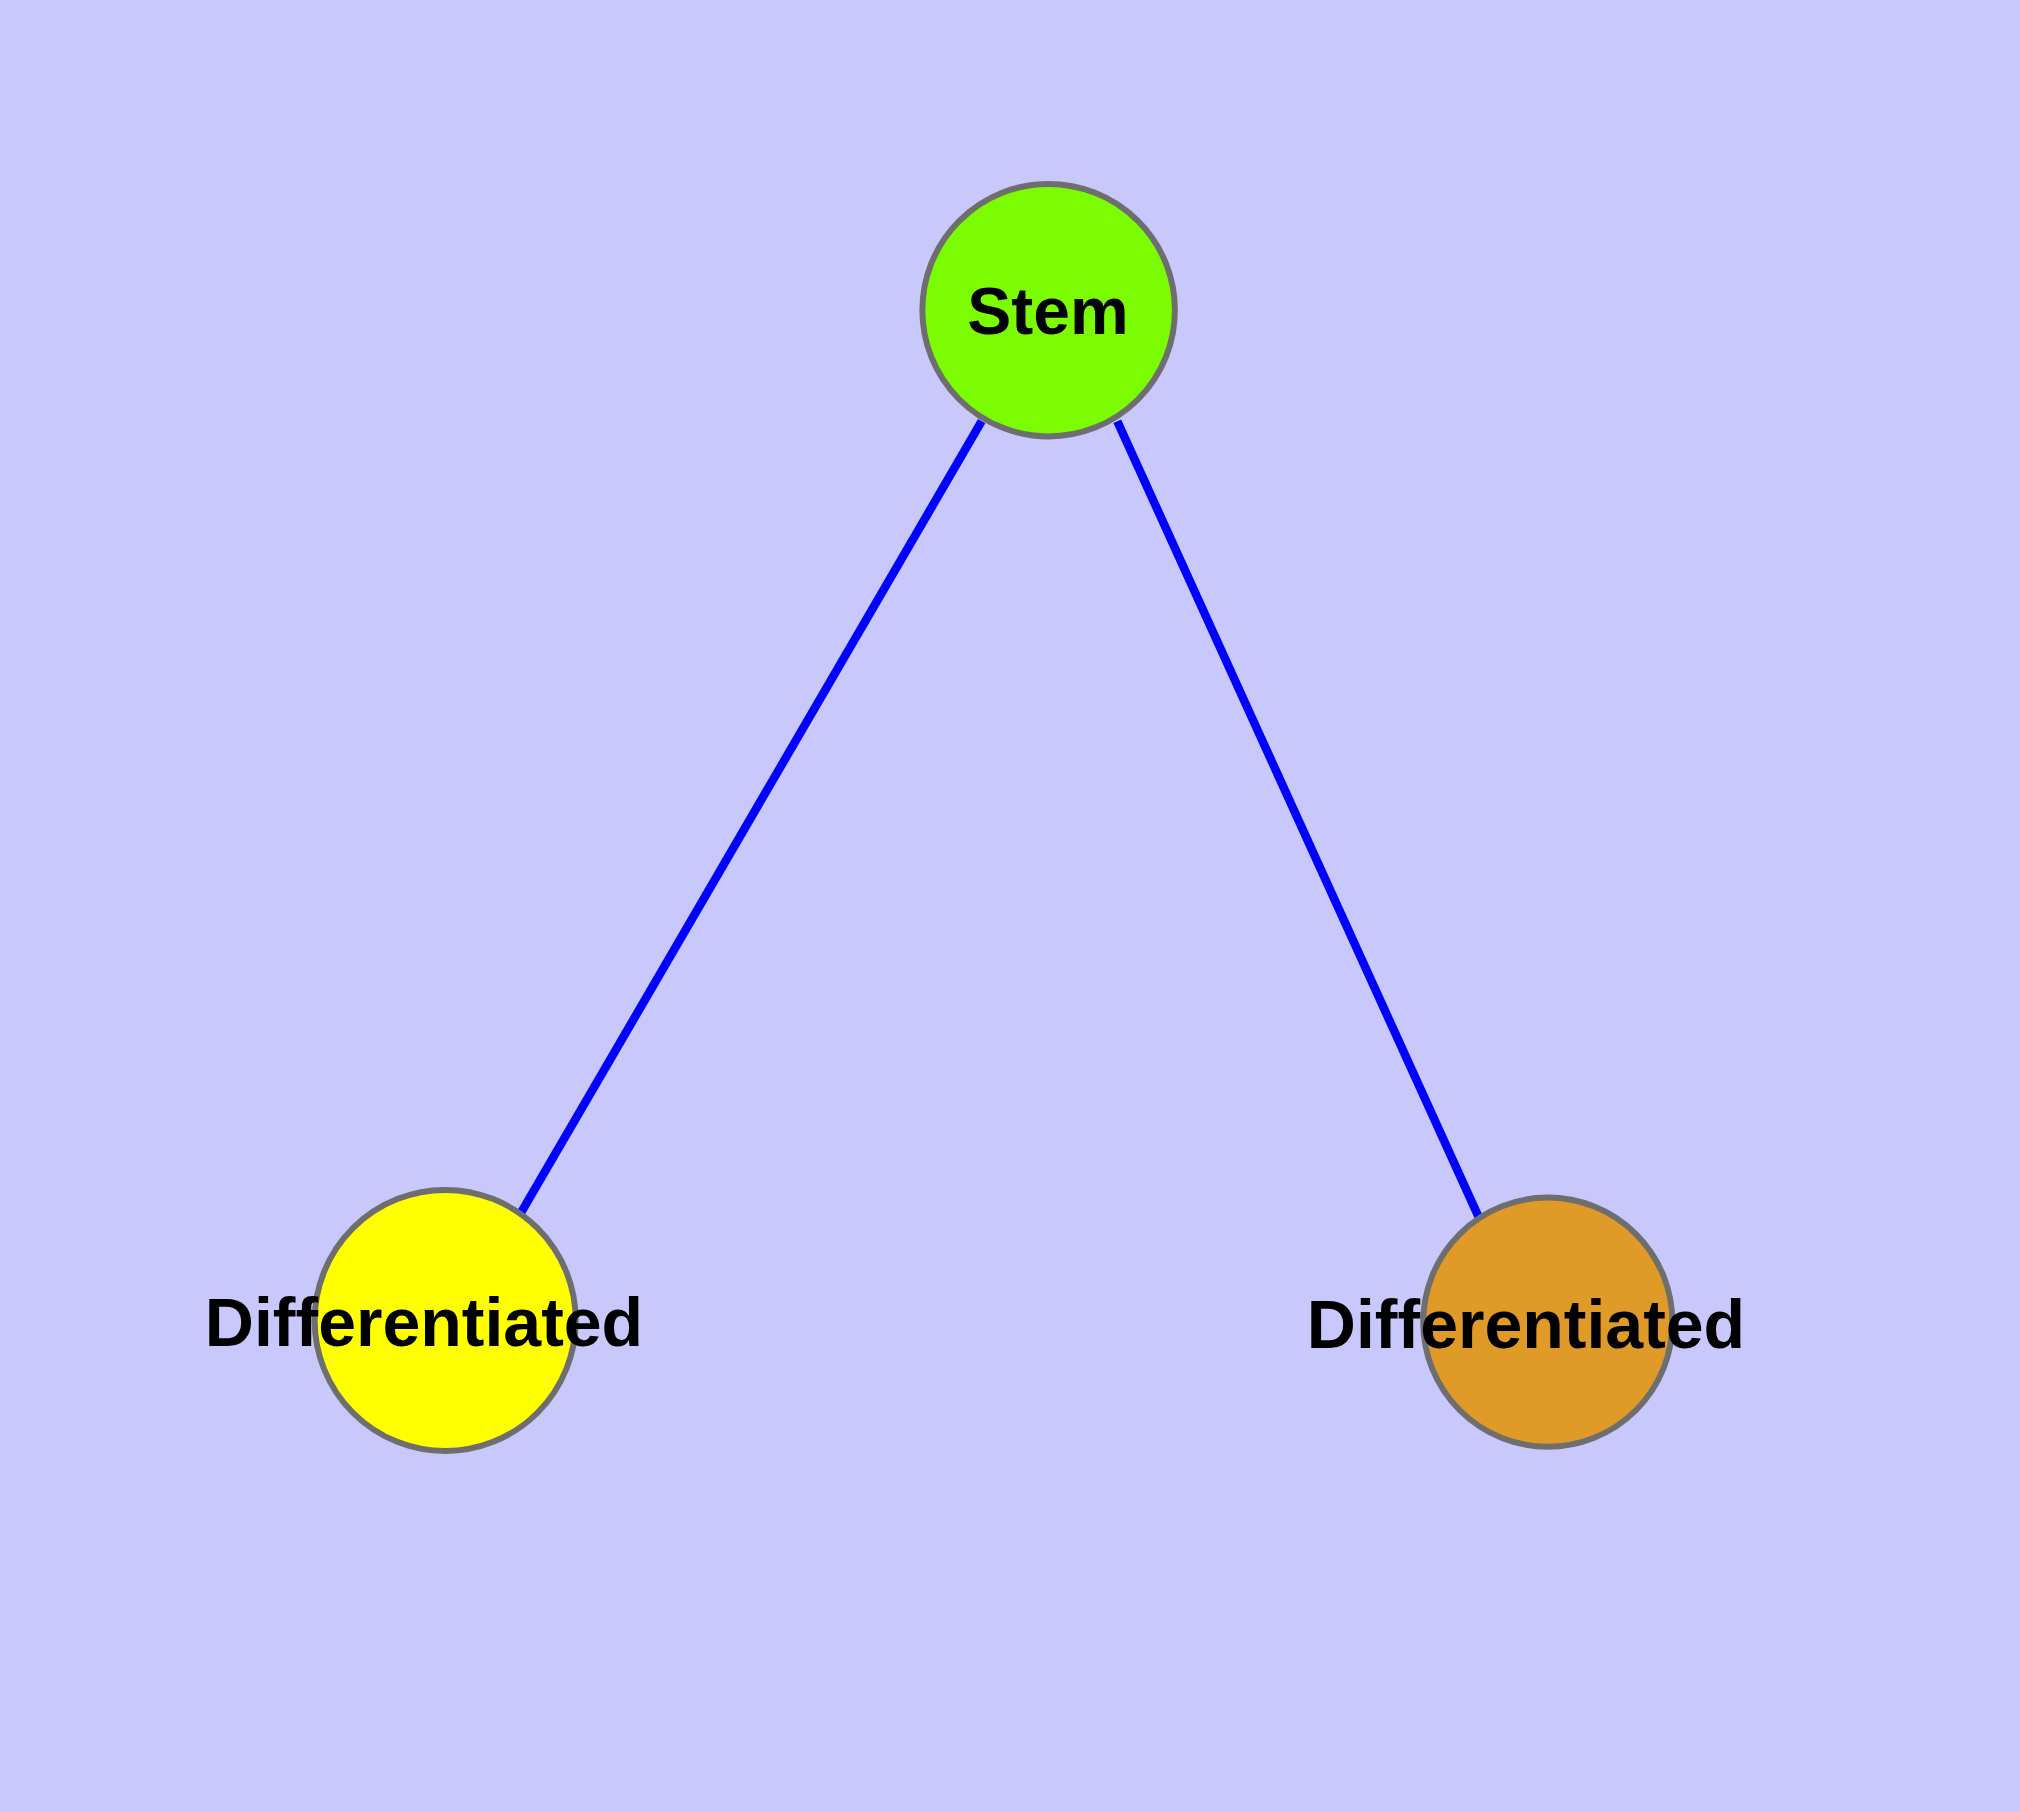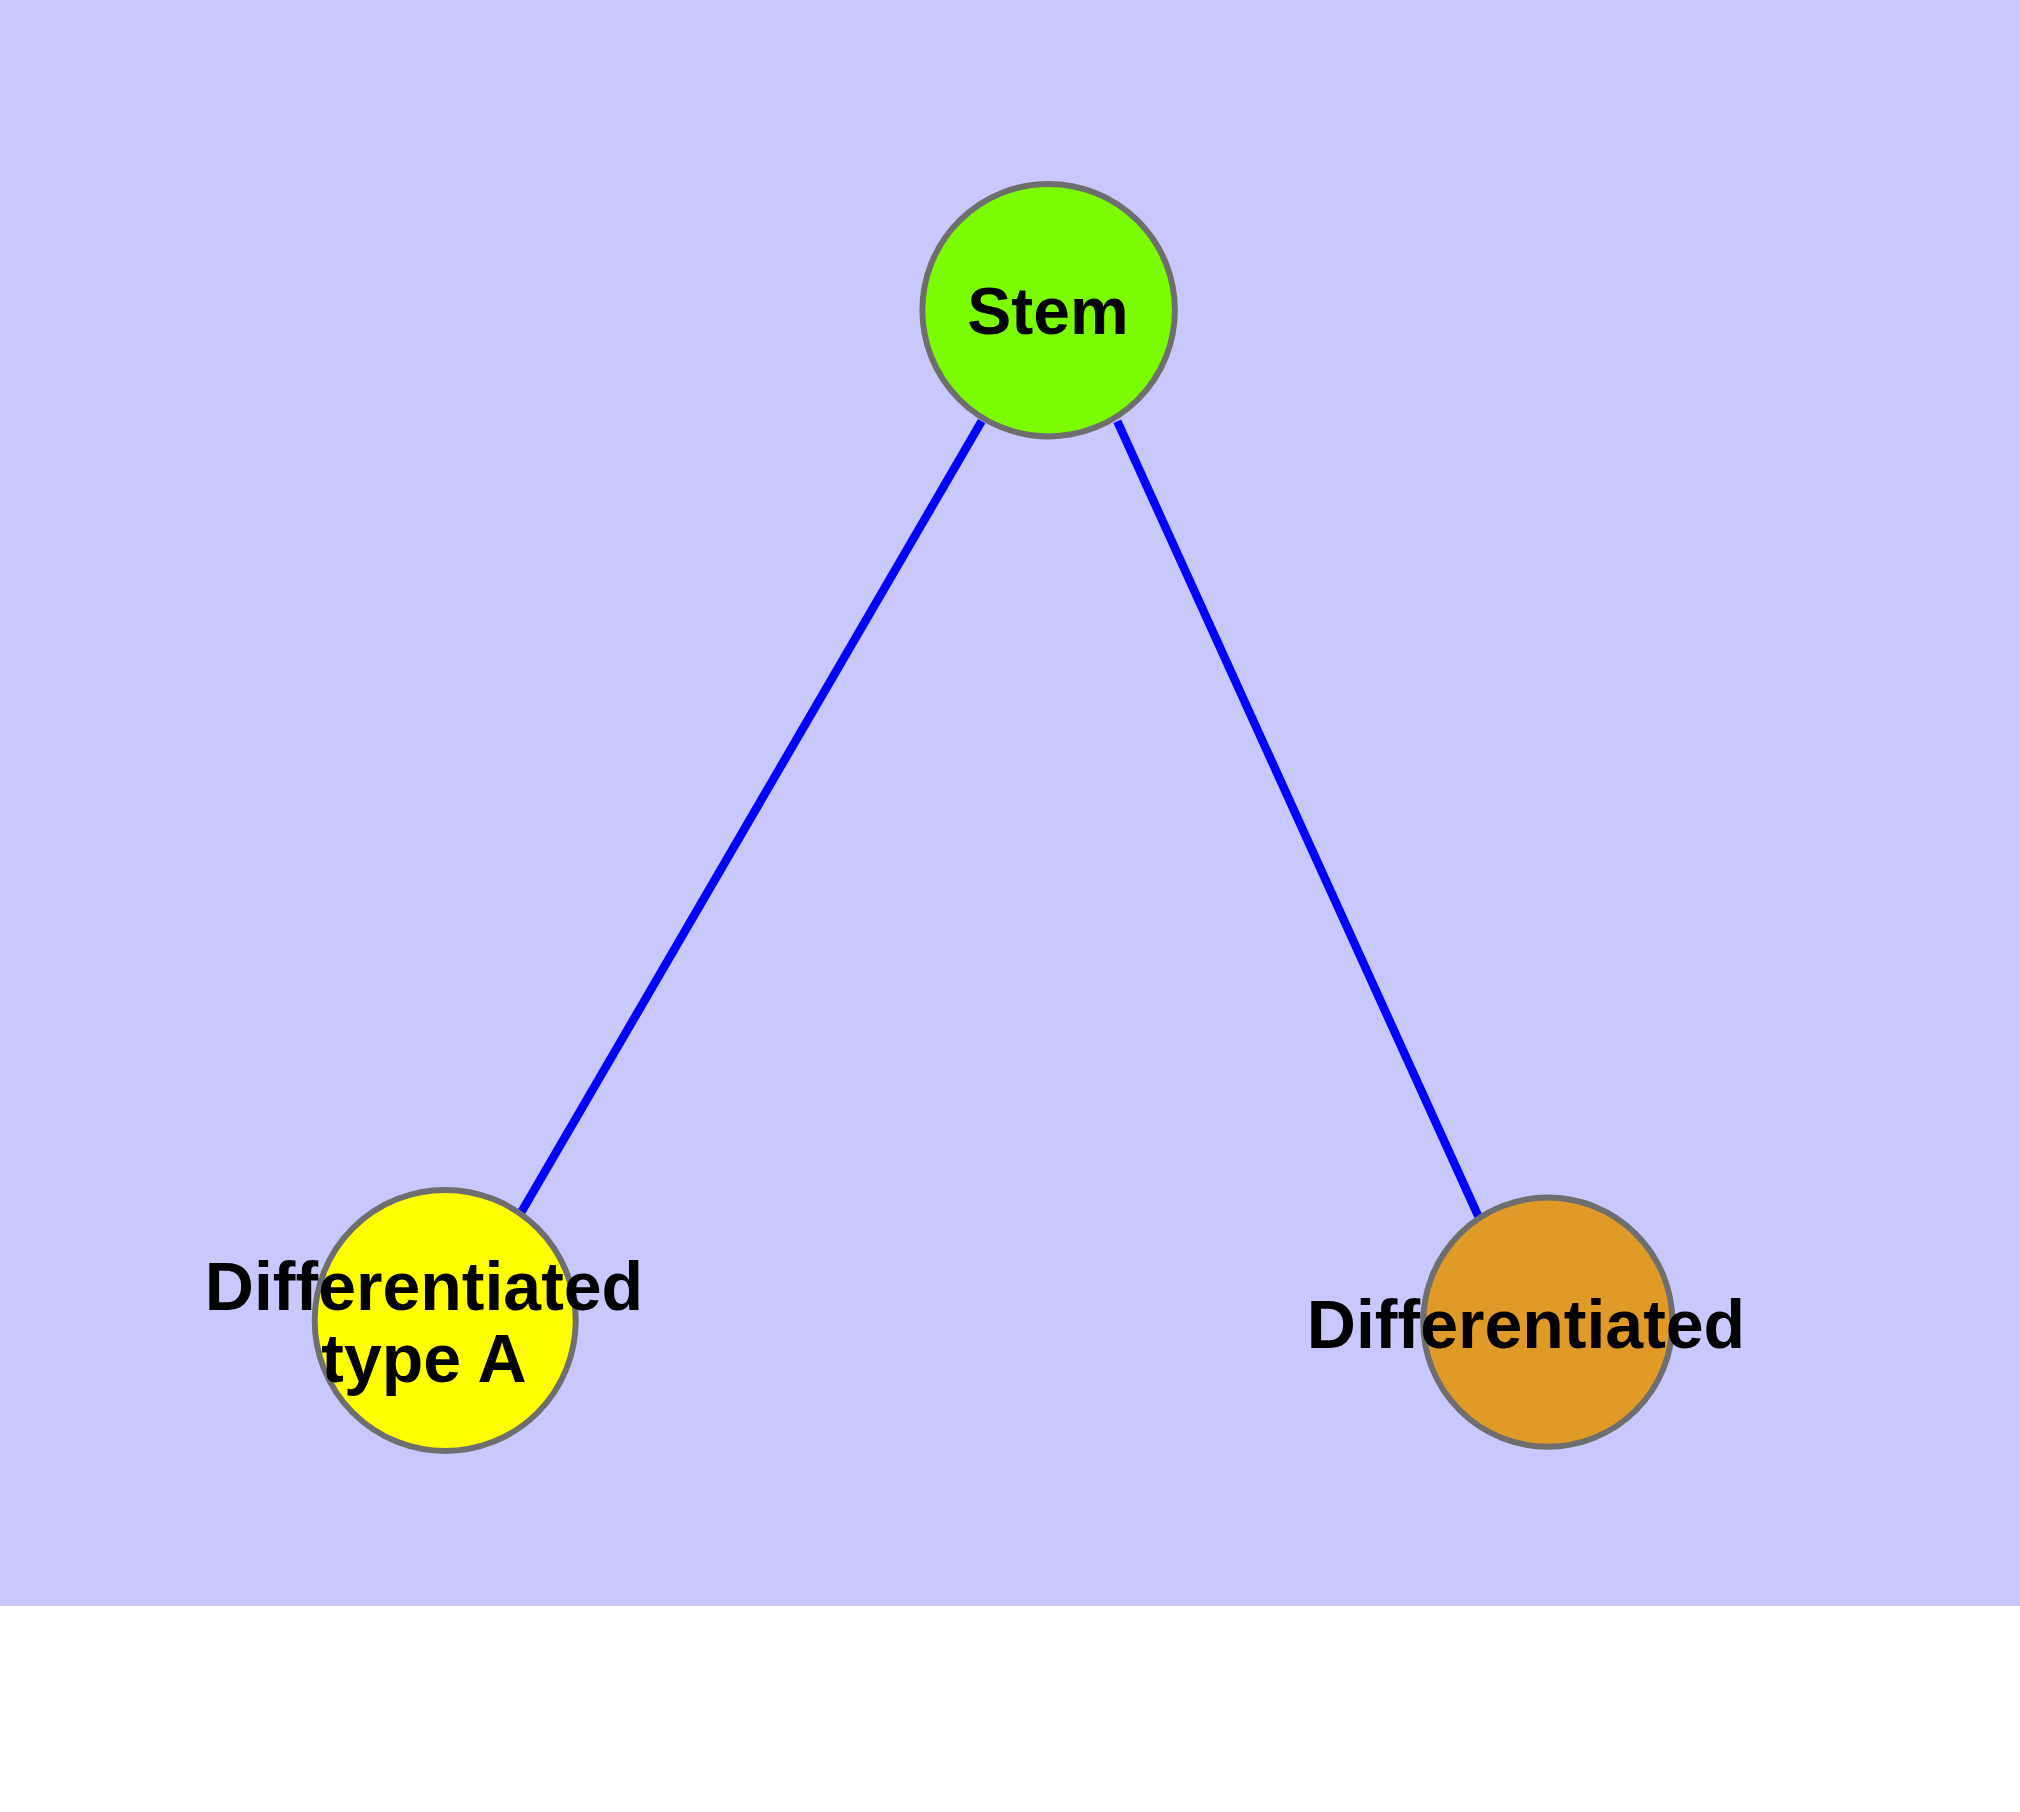--- a/index.html
+++ b/index.html
@@ -9,21 +9,21 @@
   }
   body {
     width: 2021px;
     height: 1812px;
     overflow: hidden;
     font-family: "Liberation Sans", sans-serif;
   }
   #canvas {
     position: relative;
     width: 2021px;
-    height: 1606px;
+    height: 1812px;
     background: #c8c8fc;
   }
   #graph-svg {
     position: absolute;
     top: 0;
     left: 0;
     width: 2021px;
     height: 1812px;
     display: block;
   }
@@ -71,21 +71,20 @@
     <circle cx="525" cy="1558" r="154" fill="#ffff00" stroke="#6e6e6e" stroke-width="7"></circle>
     <circle cx="1826" cy="1560" r="147" fill="#e09a28" stroke="#6e6e6e" stroke-width="7"></circle>
   </svg>
 
   <div class="node-label" id="label-stem">
     <span class="label-line">Stem</span>
   </div>
 
   <div class="node-label" id="label-diff-a">
     <span class="label-line">Differentiated</span>
-    <span class="label-line">type A</span>
   </div>
 
   <div class="node-label" id="label-diff-b">
     <span class="label-line">Differentiated</span>
   </div>
 
 </div>
 
 
 </body></html>

